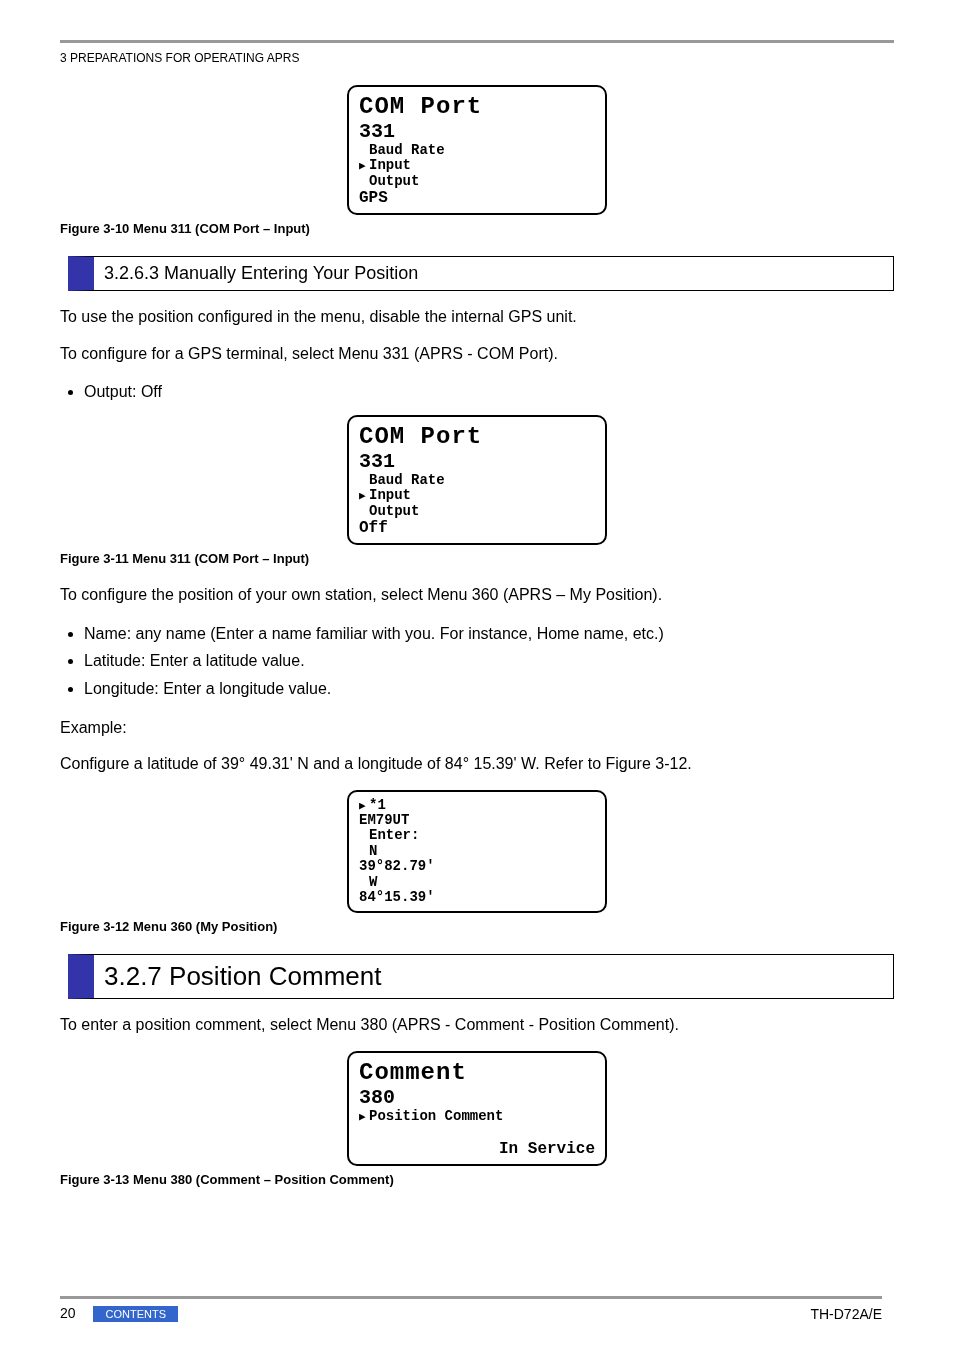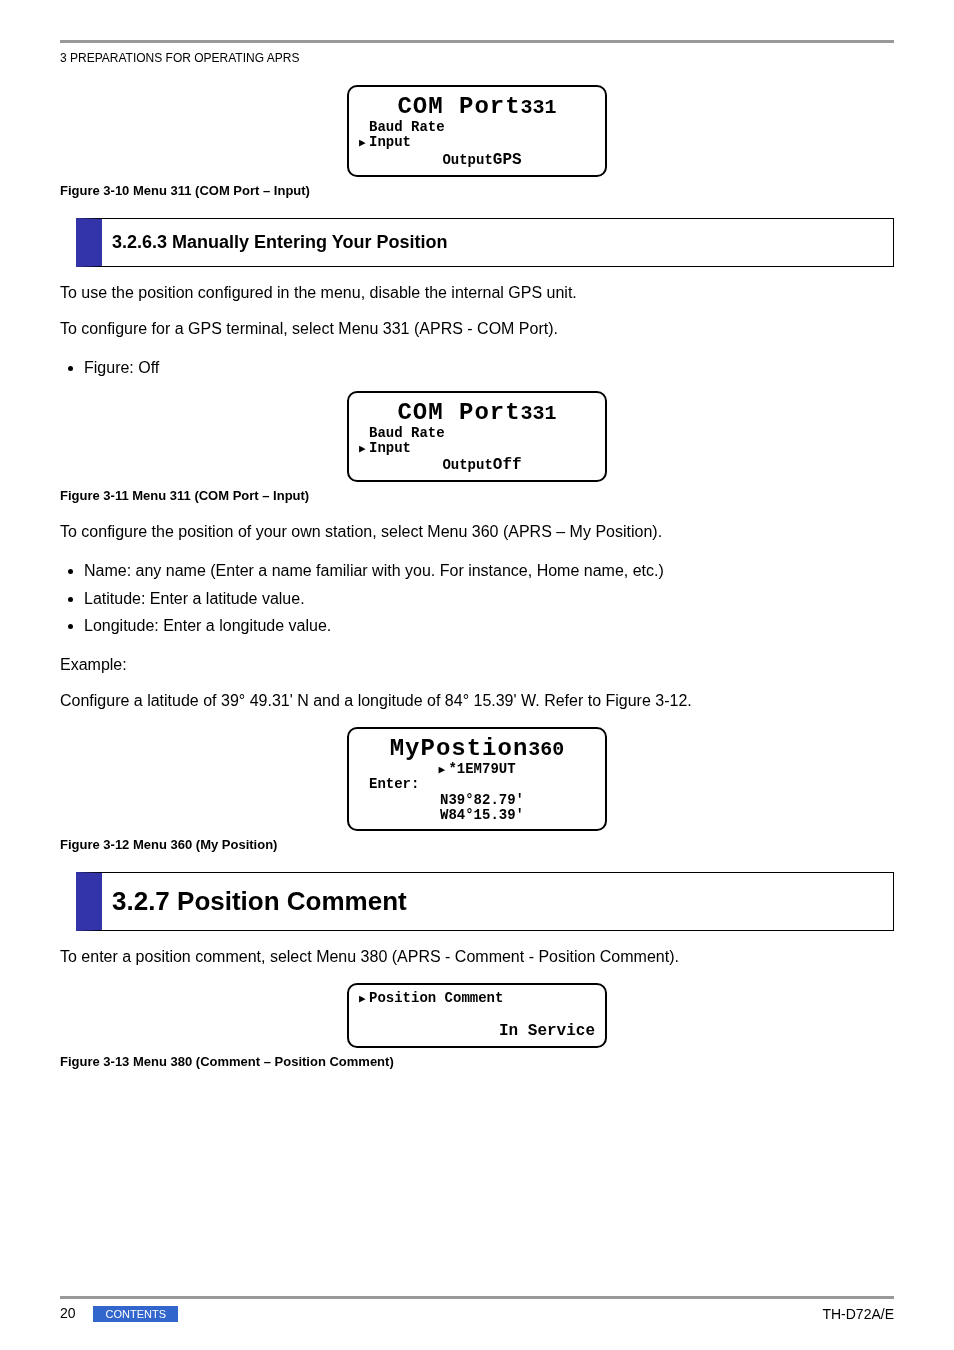--- a/index.html
+++ b/index.html
@@ -32,61 +32,62 @@
     font-family: "Courier New", monospace;
     font-weight: bold;
     width: 260px;
     text-align: left;
     position: relative;
   }
   .lcd-row {
     display: flex;
     justify-content: center;
     align-items: baseline;
+    flex-direction: column;
   }
   .lcd-big {
     font-size: 24px;
     letter-spacing: 1px;
   }
   .lcd-num { font-size: 20px; }
   .lcd-line { font-size: 14px; line-height: 1.1; }
   .lcd-right { text-align: right; font-size: 16px; }
   .fig-caption {
     text-align: left;
     font-size: 13px;
     font-weight: bold;
     margin-bottom: 18px;
   }
   .section-box {
     border: 1px solid #000;
     border-left: 26px solid #33a;
-    padding: 13px 10px;
+    padding: 6px 10px;
     font-size: 18px;
-    font-weight: bold;
-    margin: 20px 0 14px 16px;
+    font-weight: normal;
+    margin: 20px 0 14px 8px;
   }
   .section-box.h2 {
     font-size: 26px;
   }
   p.body {
     font-size: 16px;
     margin: 15px 0;
     line-height: 1.35;
   }
   ul.body {
     font-size: 16px;
     margin: 4px 0 4px 24px;
     line-height: 1.6;
   }
   ul.body li { margin: 2px 0; }
   .footer {
     position: absolute;
     bottom: 28px;
     left: 60px;
-    right: 60px;
+    right: 72px;
     border-top: 3px solid #999;
     padding-top: 6px;
     display: flex;
     justify-content: space-between;
     align-items: center;
     font-size: 14px;
   }
   .contents-btn {
     display: inline-block;
     background: #36c;
@@ -116,21 +117,21 @@
       <span class="lcd-right">GPS</span>
     </div>
   </div>
 </div>
 <div class="fig-caption">Figure 3-10  Menu 311 (COM Port – Input)</div>
 
 <div class="section-box">3.2.6.3  Manually Entering Your Position</div>
 <p class="body">To use the position configured in the menu, disable the internal GPS unit.</p>
 <p class="body">To configure for a GPS terminal, select Menu 331 (APRS - COM Port).</p>
 <ul class="body">
-  <li>Figure: Off</li>
+  <li>Output: Off</li>
 </ul>
 
 <div class="lcd-fig">
   <div class="lcd">
     <div class="lcd-row">
       <span class="lcd-big">COM Port</span>
       <span class="lcd-num">331</span>
     </div>
     <div class="lcd-line"><span class="tri">&nbsp;</span><span>Baud Rate</span></div>
     <div class="lcd-line"><span class="tri">▶</span><span>Input</span></div>
@@ -146,24 +147,20 @@
 <ul class="body">
   <li>Name: any name (Enter a name familiar with you.  For instance, Home name, etc.)</li>
   <li>Latitude: Enter a latitude value.</li>
   <li>Longitude: Enter a longitude value.</li>
 </ul>
 <p class="body">Example:</p>
 <p class="body">Configure a latitude of 39° 49.31' N and a longitude of 84° 15.39' W.  Refer to Figure 3-12.</p>
 
 <div class="lcd-fig">
   <div class="lcd">
-    <div class="lcd-row">
-      <span class="lcd-big">MyPostion</span>
-      <span class="lcd-num">360</span>
-    </div>
     <div class="lcd-row lcd-line">
       <span><span class="tri">▶</span><span>*1</span></span>
       <span>EM79UT</span>
     </div>
     <div class="lcd-line"><span class="tri">&nbsp;</span><span>Enter:</span></div>
     <div class="lcd-row lcd-line">
       <span><span class="tri">&nbsp;</span><span>N</span></span>
       <span>39°82.79'</span>
     </div>
     <div class="lcd-row lcd-line">
@@ -172,20 +169,24 @@
     </div>
   </div>
 </div>
 <div class="fig-caption">Figure 3-12  Menu 360 (My Position)</div>
 
 <div class="section-box h2">3.2.7  Position Comment</div>
 <p class="body">To enter a position comment, select Menu 380 (APRS - Comment - Position Comment).</p>
 
 <div class="lcd-fig">
   <div class="lcd">
+    <div class="lcd-row">
+      <span class="lcd-big">Comment</span>
+      <span class="lcd-num">380</span>
+    </div>
     <div class="lcd-line"><span class="tri">▶</span><span>Position Comment</span></div>
     <div class="lcd-line">&nbsp;</div>
     <div class="lcd-right">In Service</div>
   </div>
 </div>
 <div class="fig-caption">Figure 3-13  Menu 380 (Comment – Position Comment)</div>
 
 <div class="footer">
   <div>
     <span>20</span>

